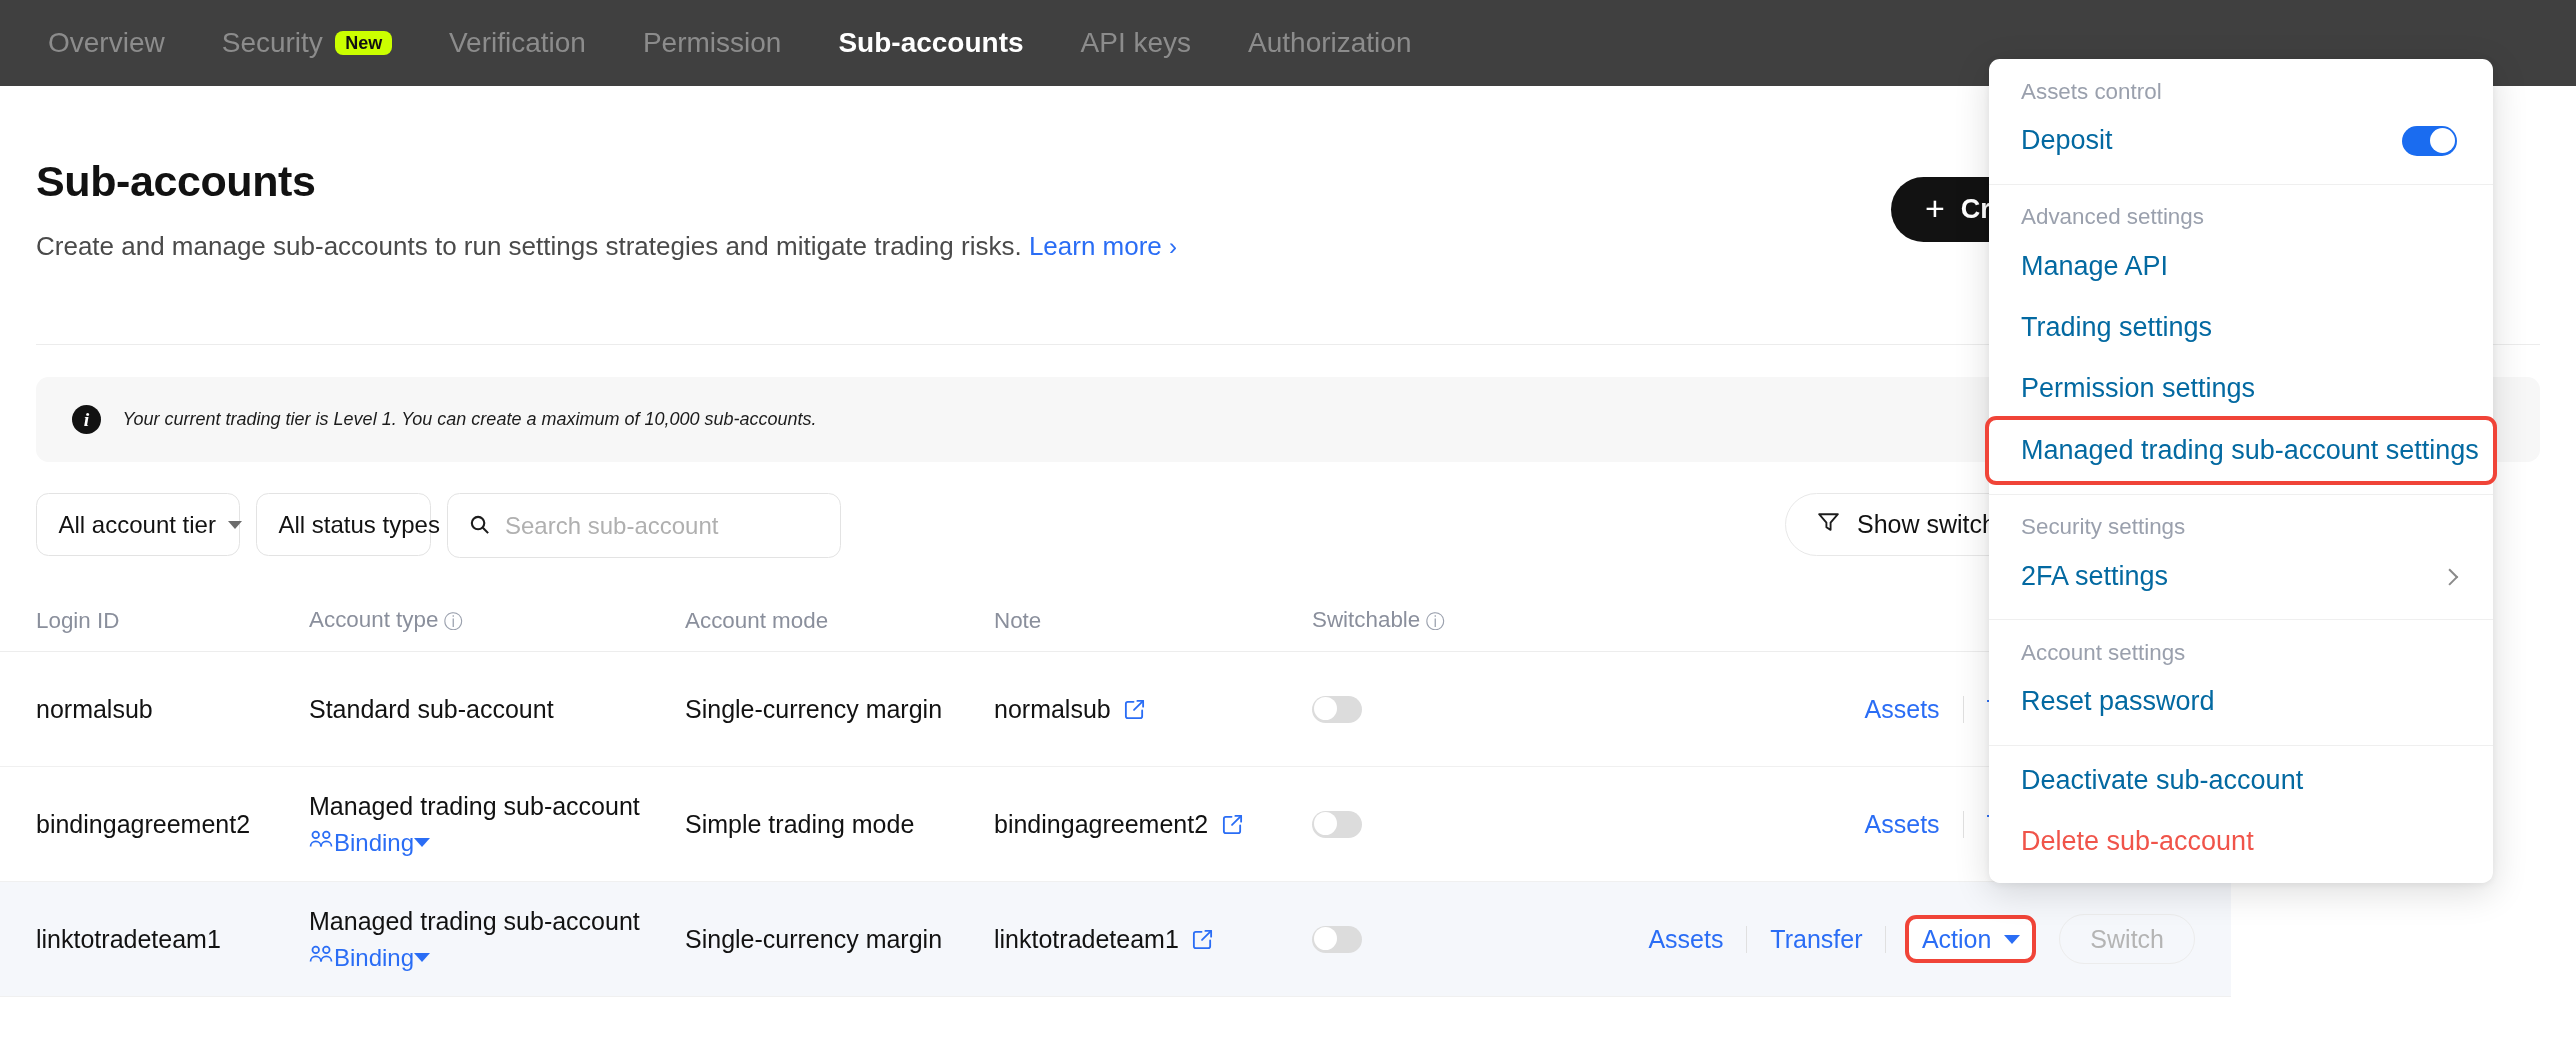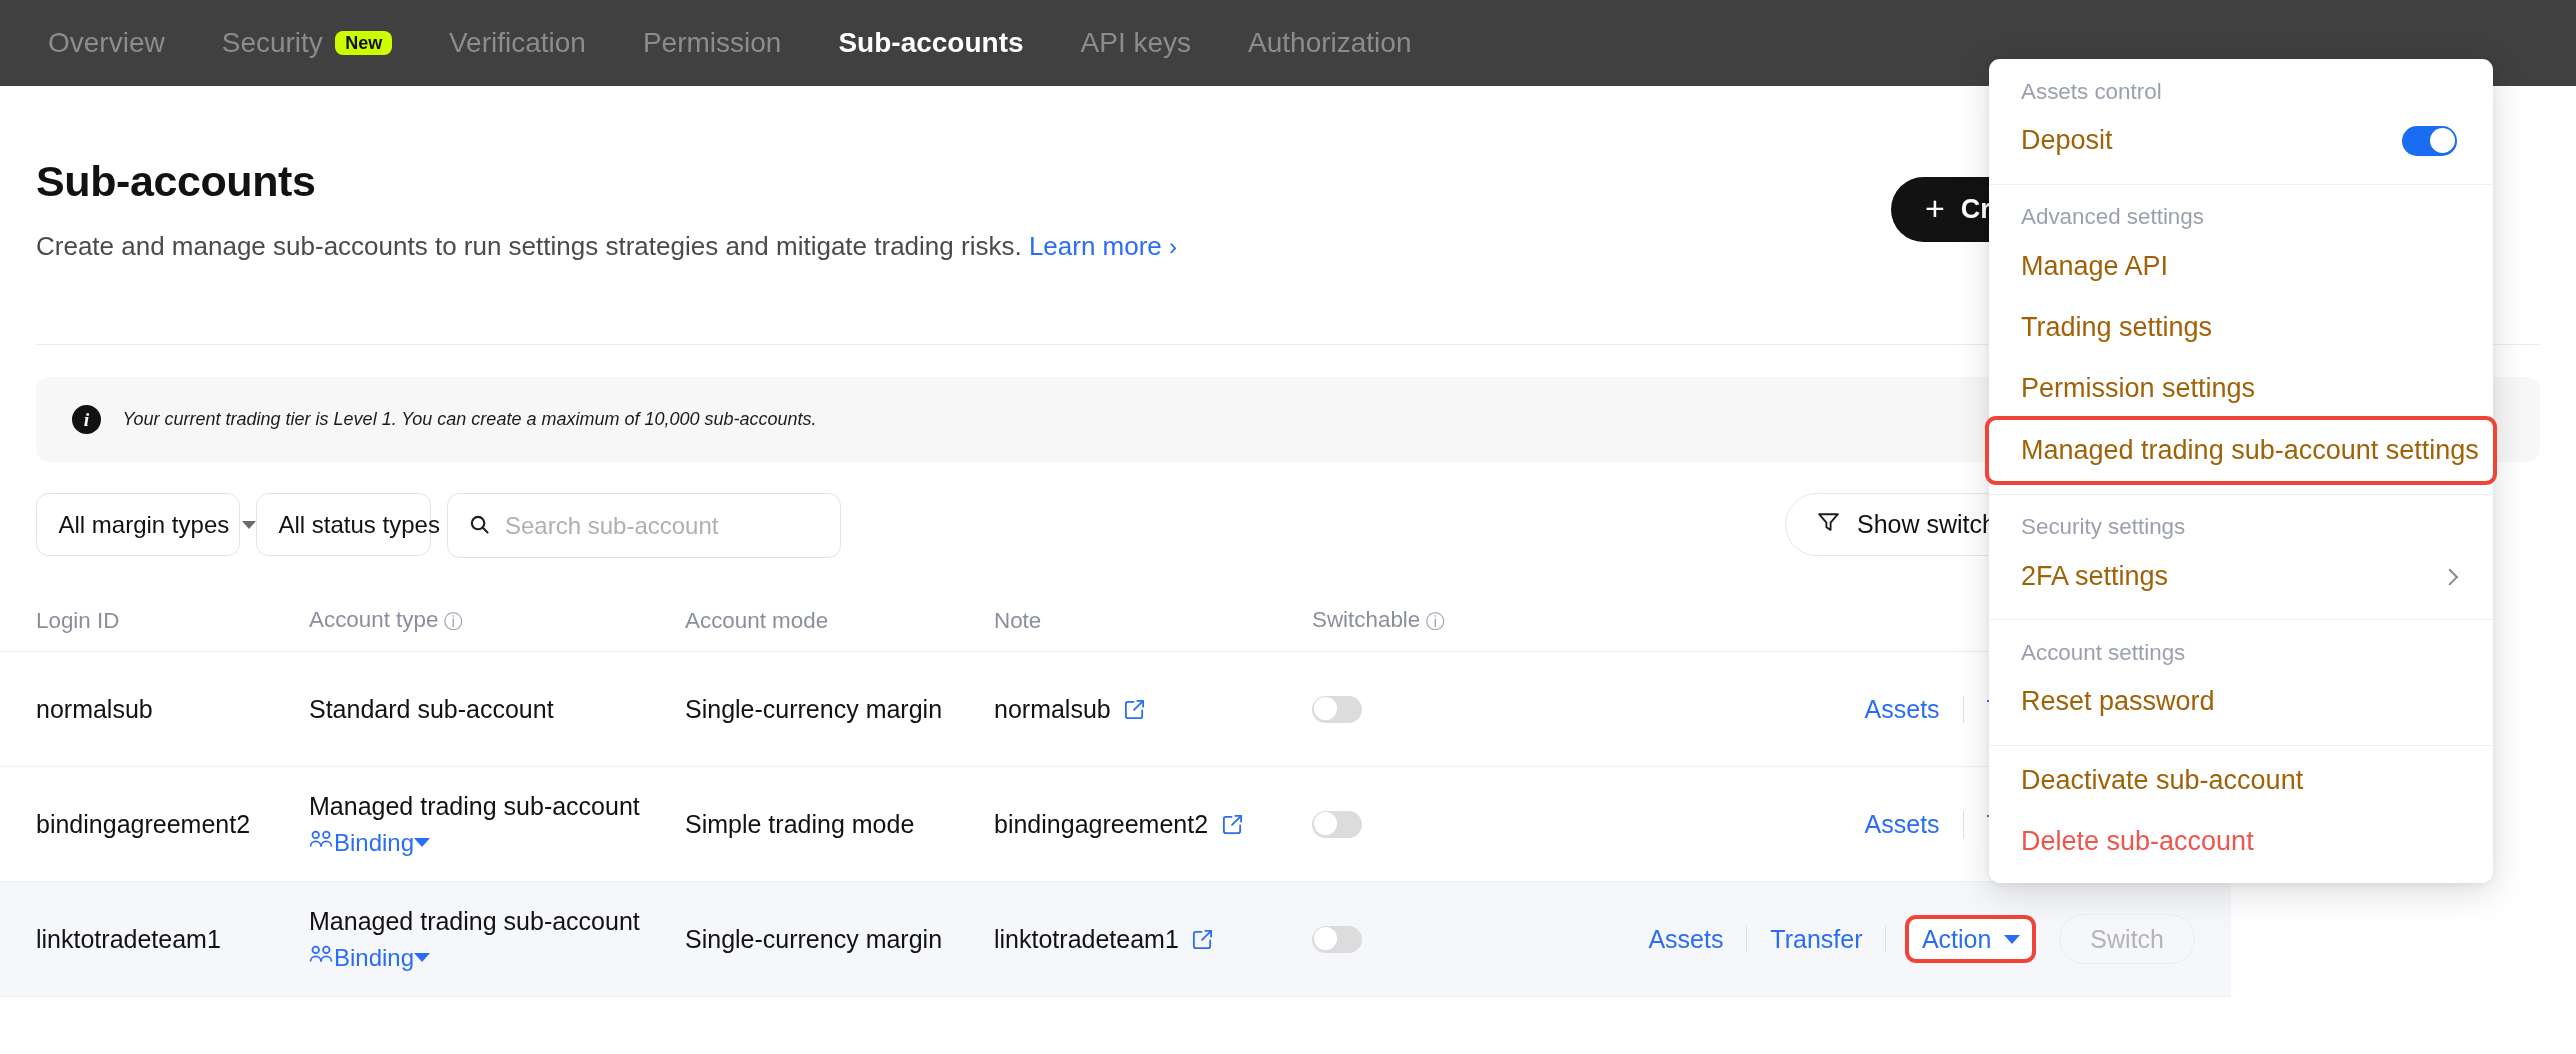--- a/index.html
+++ b/index.html
@@ -164,21 +164,21 @@
   .menu {
     position: absolute; left: 1989px; top: 39px; width: 504px;
     background: #fff; border-radius: 10.7px;
     box-shadow: 0 9px 36px rgba(0,0,0,.14), 0 1.8px 7.2px rgba(0,0,0,.06);
     overflow: visible; z-index: 50; padding-bottom: 11px; margin-top: 20px;
   }
   .m-group-label {
     font-size: 22.4px; color: #9aa0ad; padding: 19.7px 32px 5.4px;
   }
   .m-item {
-    font-size: 27px; color: #a16207; padding: 15px 32px;
+    font-size: 27px; color: #0369a1; padding: 15px 32px;
     display: flex; align-items: center; justify-content: space-between;
     cursor: pointer; white-space: nowrap;
   }
   .m-item.danger { color: #f0544a; }
   .m-sep { height: 0.9px; background: #efefef; margin: 12.5px 0 0; }
   .m-item.hl-box {
     outline: 4.5px solid #f04438; border-radius: 7.2px; background: #fff;
     position: relative; z-index: 3; margin: 1.8px 0;
   }
   .m-chev-r {
@@ -238,21 +238,21 @@
 
   <div class="hdr-divider"></div>
 
   <div class="info-banner">
     <div class="info-ico">i</div>
     <div class="info-text">Your current trading tier is Level 1. You can create a maximum of 10,000 sub-accounts.</div>
   </div>
 
   <div class="filter-row">
     <div class="sel sel-accounttypes">
-      <span>All margin types</span>
+      <span>All account tier</span>
       <span class="chev-d"></span>
     </div>
     <div class="sel sel-statustypes">
       <span>All status types</span>
       <span class="chev-d"></span>
     </div>
     <div class="search-box">
       <span>
         <svg width="23" height="23" viewBox="0 0 24 24" fill="none" stroke="#1c1c1c" stroke-width="2.2">
           <circle cx="10.5" cy="10.5" r="6.5"></circle>

